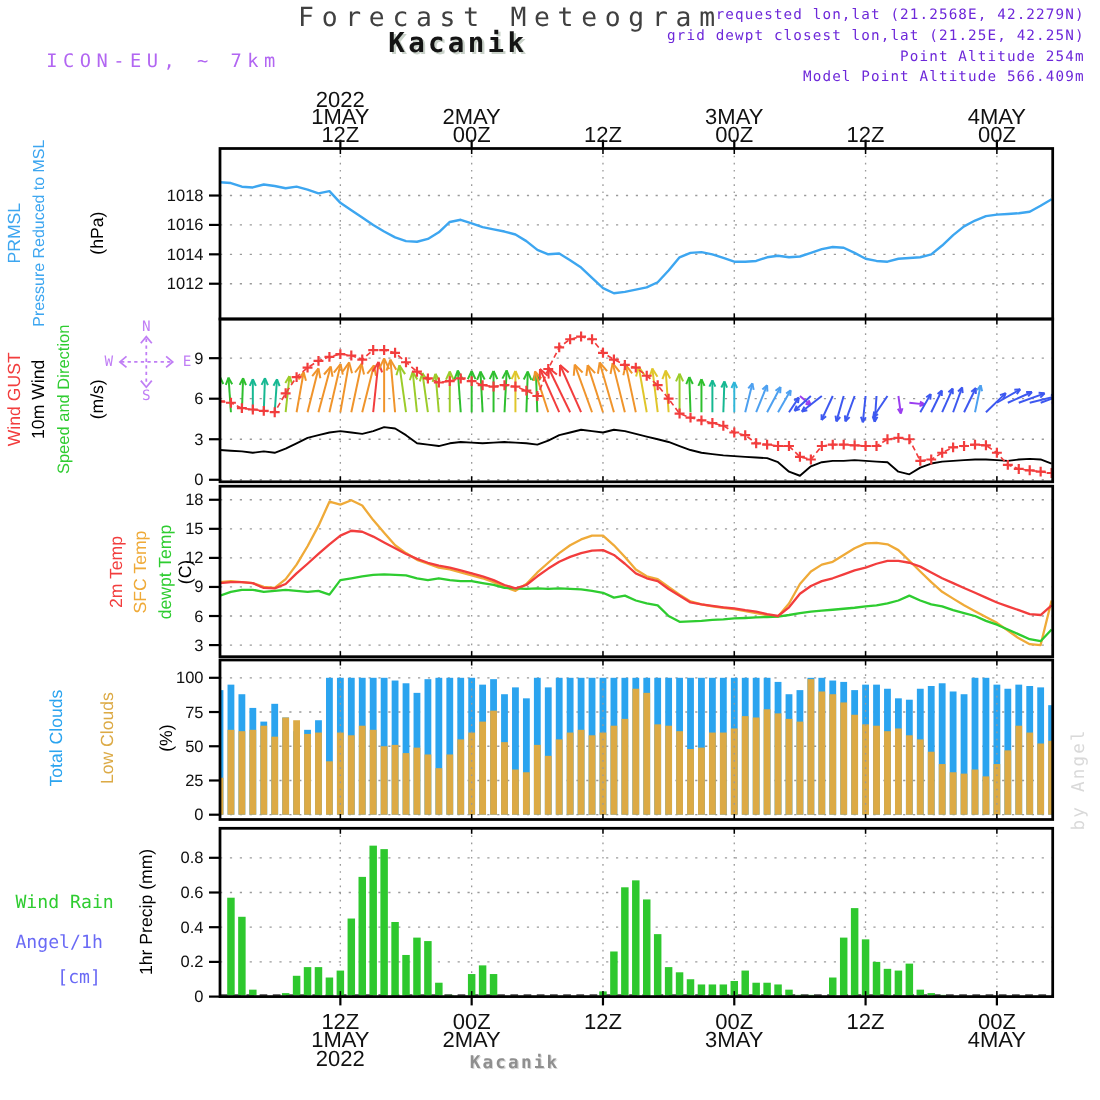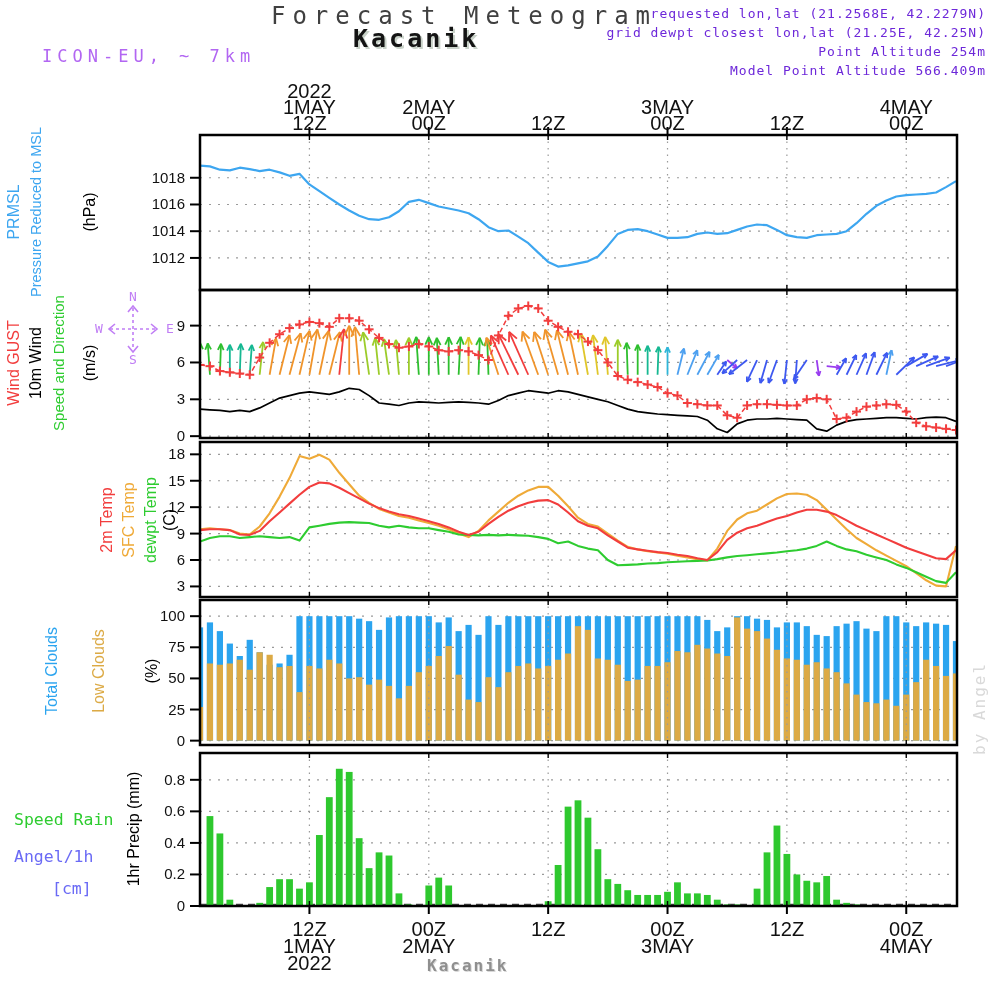--- a/index.html
+++ b/index.html
@@ -888,21 +888,21 @@
       <span class="side-label rot" style="color: rgb(0, 0, 0); font-size: 16px; left: 36px; top: 363px;">10m Wind</span>
       <span class="side-label rot" style="color: rgb(46, 204, 48); font-size: 15px; left: 58px; top: 363px;">Speed and Direction</span>
       <span class="side-label rot" style="color: rgb(0, 0, 0); font-size: 16px; left: 90px; top: 363px;">(m/s)</span>
       <span class="side-label rot" style="color: rgb(242, 61, 61); font-size: 16px; left: 107px; top: 520px;">2m Temp</span>
       <span class="side-label rot" style="color: rgb(239, 170, 56); font-size: 16px; left: 129px; top: 520px;">SFC Temp</span>
       <span class="side-label rot" style="color: rgb(46, 204, 48); font-size: 16px; left: 151px; top: 520px;">dewpt Temp</span>
       <span class="side-label rot" style="color: rgb(0, 0, 0); font-size: 16px; left: 170px; top: 520px;">(C)</span>
       <span class="side-label rot" style="color: rgb(43, 164, 239); font-size: 16px; left: 52px; top: 671px;">Total Clouds</span>
       <span class="side-label rot" style="color: rgb(220, 170, 69); font-size: 16px; left: 99px; top: 671px;">Low Clouds</span>
       <span class="side-label rot" style="color: rgb(0, 0, 0); font-size: 16px; left: 152px; top: 671px;">(%)</span>
-      <span class="side-label" style="color: rgb(46, 204, 48); font-size: 16.5px; left: 14px; top: 810px; font-family: &quot;DejaVu Sans Mono&quot;, monospace;">Speed  Rain</span>
+      <span class="side-label" style="color: rgb(46, 204, 48); font-size: 16.5px; left: 14px; top: 810px; font-family: &quot;DejaVu Sans Mono&quot;, monospace;">Wind  Rain</span>
       <span class="side-label" style="color: rgb(106, 106, 245); font-size: 16.5px; left: 14px; top: 847px; font-family: &quot;DejaVu Sans Mono&quot;, monospace;">Angel/1h</span>
       <span class="side-label" style="color: rgb(106, 106, 245); font-size: 16.5px; left: 52px; top: 879px; font-family: &quot;DejaVu Sans Mono&quot;, monospace;">[cm]</span>
       <span class="side-label rot" style="color: rgb(0, 0, 0); font-size: 16px; left: 134px; top: 829px;">1hr Precip (mm)</span>
       <span class="time-label" style="left: 264.42px; top: 80px;">2022</span>
       <span class="time-label" style="left: 264.42px; top: 96px;">1MAY</span>
       <span class="time-label" style="left: 264.42px; top: 112px;">12Z</span>
       <span class="time-label" style="left: 383.788px; top: 96px;">2MAY</span>
       <span class="time-label" style="left: 383.788px; top: 112px;">00Z</span>
       <span class="time-label" style="left: 503.156px; top: 112px;">12Z</span>
       <span class="time-label" style="left: 622.523px; top: 96px;">3MAY</span>

